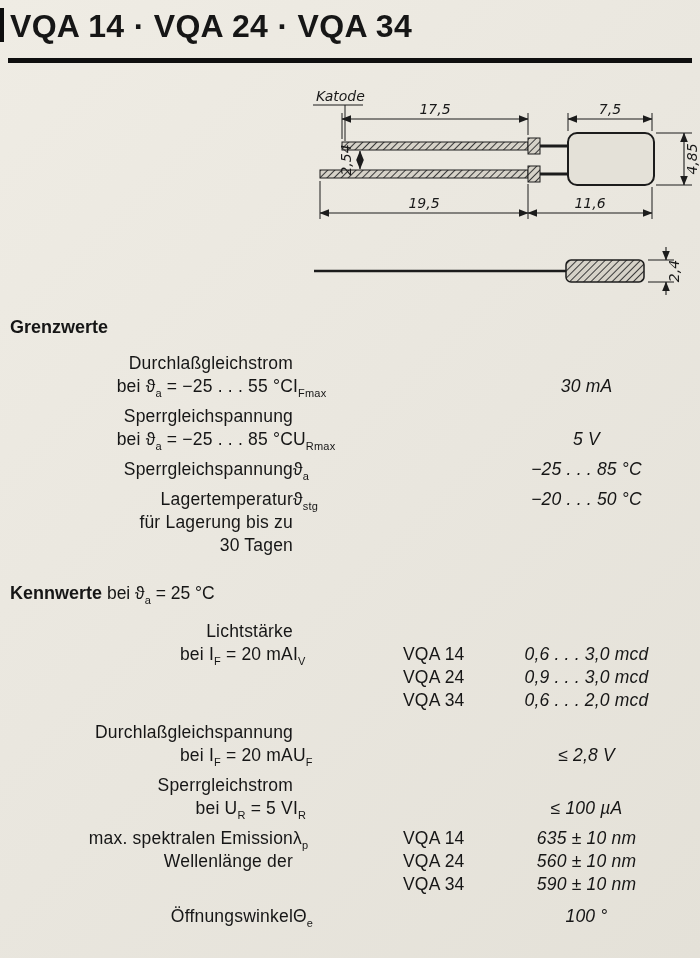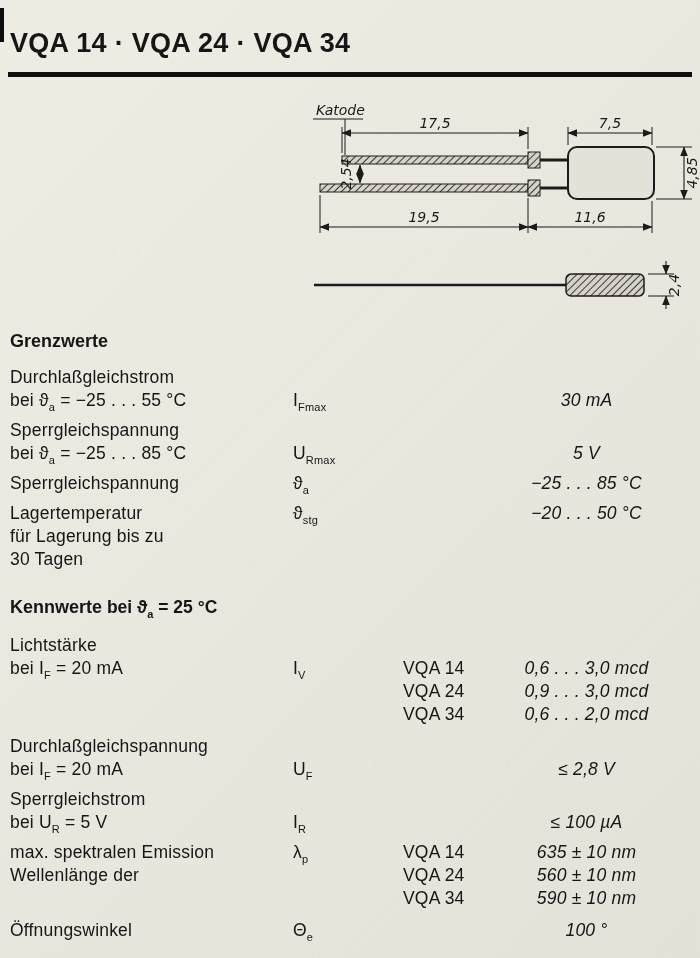--- a/index.html
+++ b/index.html
@@ -5,35 +5,35 @@
   html,body{margin:0;padding:0;}
   body{
     width:700px;height:958px;
     background:linear-gradient(135deg,#efece4 0%,#e9e6de 55%,#e4e1d8 100%);
     font-family:"Liberation Sans","DejaVu Sans",sans-serif;
     color:#161616;
     overflow:hidden;
     position:relative;
   }
   .artifact{position:absolute;left:0;top:8px;width:4px;height:34px;background:#0d0d0d;}
-  h1{font-size:27px;font-weight:700;letter-spacing:.3px;margin:0;padding:28px 0 0 10px;}
+  h1{font-size:32px;font-weight:700;letter-spacing:.3px;margin:0;padding:8px 0 0 10px;}
   .rule{height:5px;background:#0f0f0f;margin:13px 8px 0 8px;}
   .drawing{margin-top:24px;}
   svg.pkg{display:block;}
   .thin{stroke:#1c1c1c;stroke-width:1;}
   .dimline{stroke:#1c1c1c;stroke-width:1.1;}
   .dim{font-family:"DejaVu Sans",sans-serif;font-style:italic;font-size:14px;fill:#1a1a1a;}
   section{padding:0 10px;}
   .sec{font-size:18px;font-weight:700;margin:12px 0 14px 0;}
-  .sec .normal{font-weight:700;font-size:17.5px;text-align:right;}
+  .sec .normal{font-weight:400;font-size:17.5px;text-align:right;}
   .sec2{margin-top:26px;}
   .row{display:flex;margin-bottom:7px;font-size:17.5px;letter-spacing:.2px;}
   .row.last{margin-bottom:8px;}
   .ln{height:23px;line-height:23px;white-space:nowrap;}
-  .desc{width:283px;}
+  .desc{width:283px;text-align:right;}
   .sym{width:110px;font-weight:400;}
   .model{width:96px;}
   .val{flex:1;text-align:center;padding-right:16px;font-style:italic;}
   sub{font-size:11px;}
   .mb-big{margin-bottom:9px;}
 </style>
 </head>
 <body>
 
 <div class="artifact"></div>

